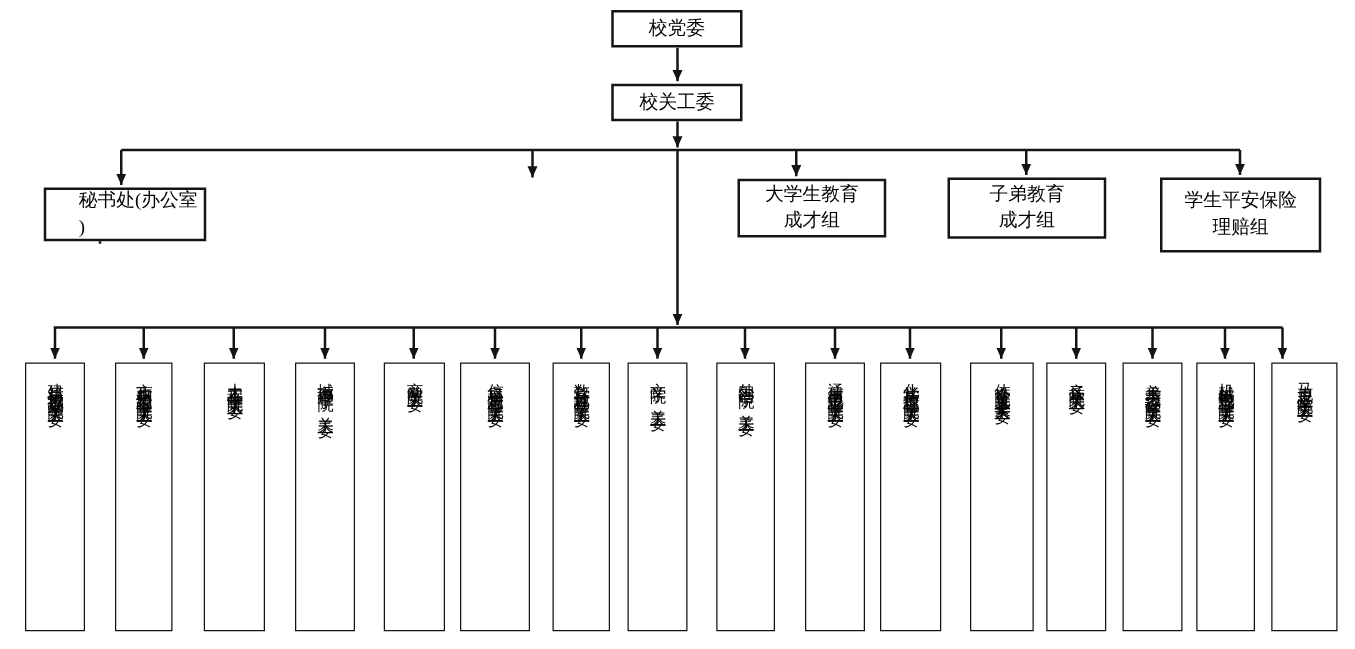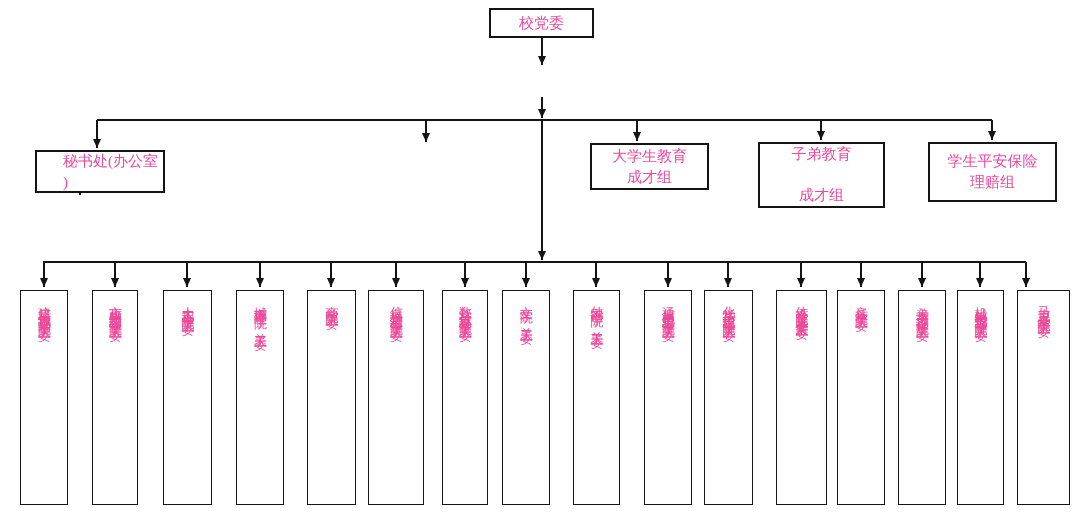--- a/index.html
+++ b/index.html
@@ -6,21 +6,21 @@
     margin: 0;
     padding: 0;
     background: #ffffff;
   }
   .canvas {
     position: relative;
     width: 1084px;
     height: 519px;
     background: #ffffff;
     font-family: "Liberation Serif", serif;
-    color: #ec4899;
+    color: #000000;
     overflow: hidden;
   }
   .connectors {
     position: absolute;
     left: 0; top: 0;
     width: 1084px; height: 519px;
   }
   .box {
     position: absolute;
     box-sizing: border-box;
@@ -108,29 +108,32 @@
       <line x1="1026" y1="262" x2="1026" y2="287" marker-end="url(#ah)"></line>
 
       <line x1="80" y1="182" x2="80" y2="195"></line>
     </g>
   </svg>
 
   <div class="box top-box" style="top:8px;">
     <span>校党委</span>
   </div>
 
+  <div class="box top-box" style="top:67px;">
+    <span>校关工委</span>
+  </div>
 
   <div class="box left-text" style="left:35px;top:150px;width:130px;height:43px;">
     <span>秘书处(办公室 )</span>
   </div>
   <div class="box" style="left:578px;top:143px;width:119px;height:47px;margin-left:12px;">
     <span>大学生教育</span>
     <span>成才组</span>
   </div>
-  <div class="box" style="left:758px;top:142px;width:127px;height:66px;justify-content:space-between;">
+  <div class="box" style="left:758px;top:142px;width:127px;height:49px;">
     <span>子弟教育</span>
     <span>成才组</span>
   </div>
   <div class="box" style="left:928px;top:142px;width:129px;height:60px;">
     <span>学生平安保险</span>
     <span>理赔组</span>
   </div>
 
   <div class="college" style="left:20px;width:48px;">
       <span>建筑与城市规划学院关工委</span>

